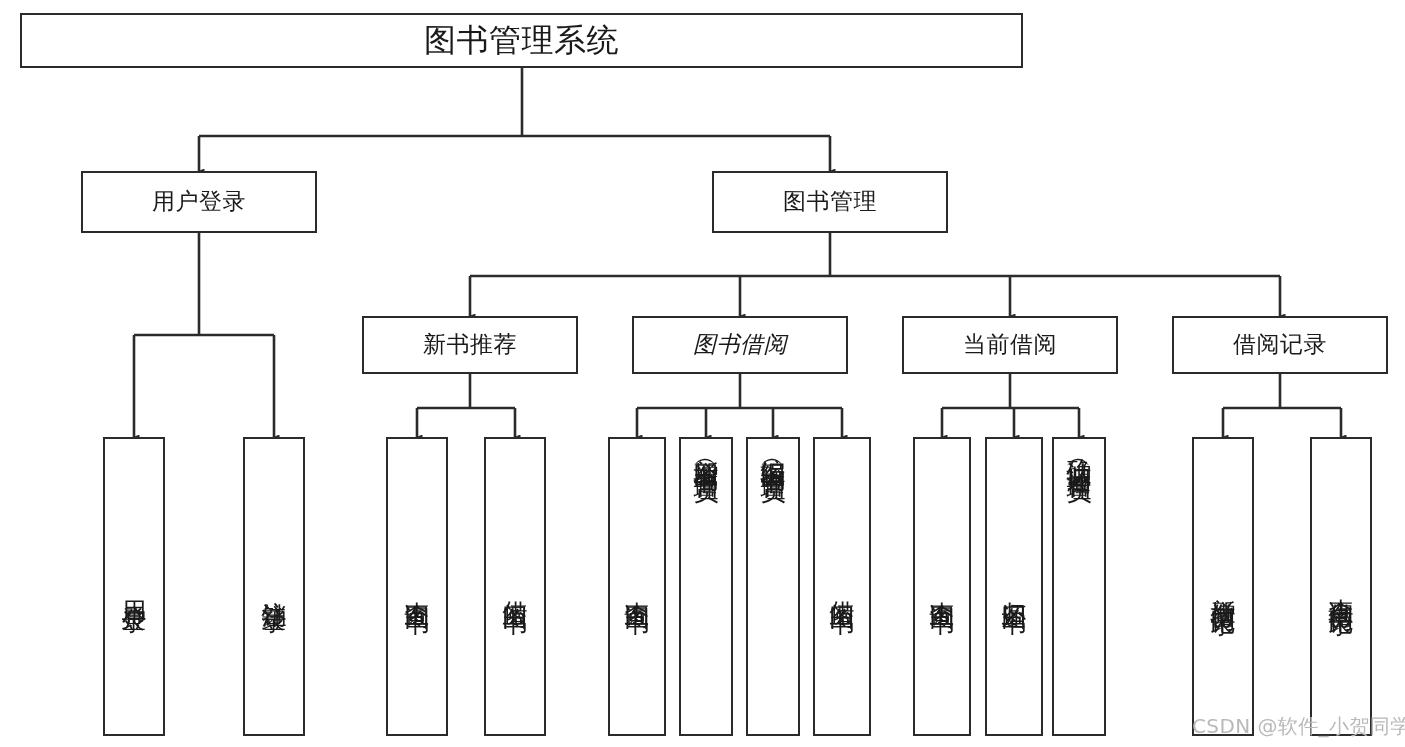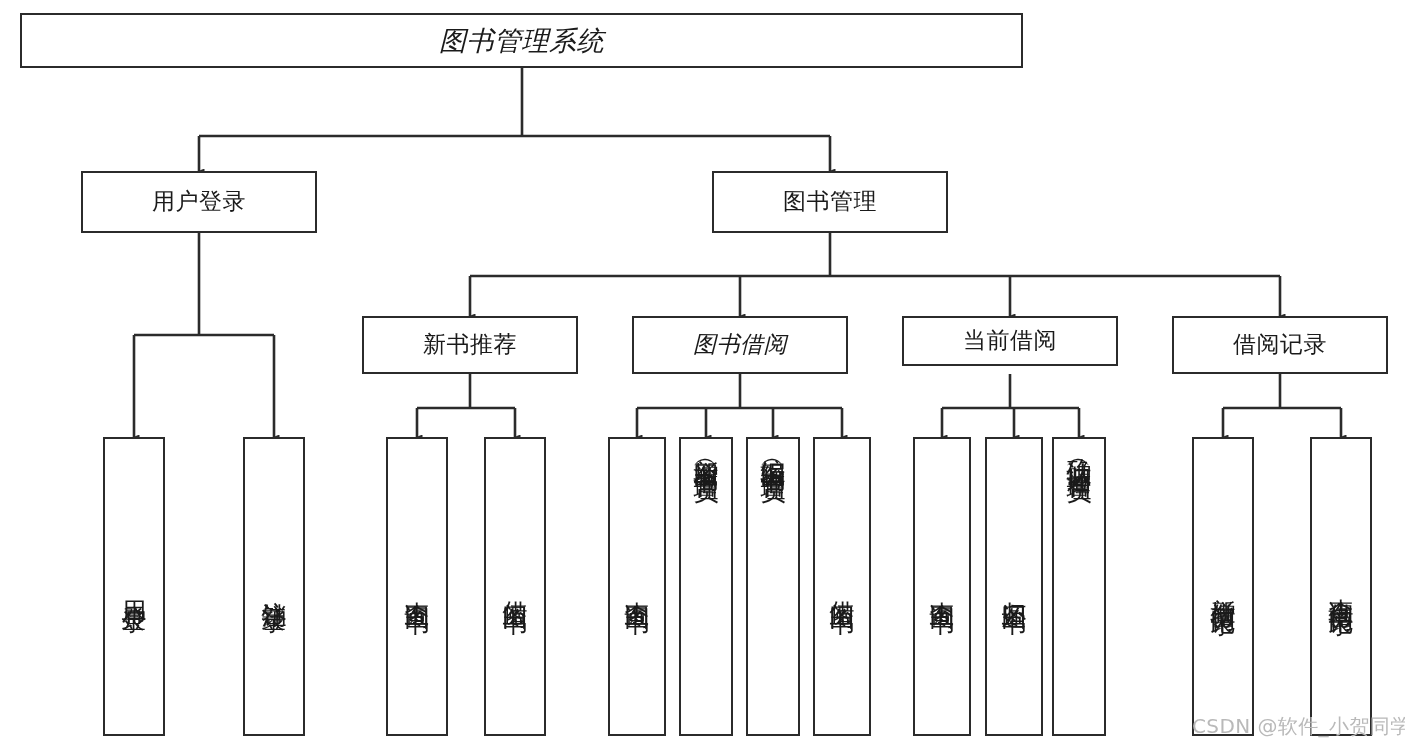--- a/index.html
+++ b/index.html
@@ -40,21 +40,21 @@
     display: block;
     line-height: 1.18;
     letter-spacing: 0.5px;
     white-space: nowrap;
   }
   
   .node-h .node-label {
     writing-mode: horizontal-tb;
     font-size: 23px;
   }
-  .node-root .node-label { font-size: 27px; font-style: italic; }
+  .node-root .node-label { font-size: 32px; }
   
   .node-v {
     align-items: flex-start;
     justify-content: center;
     padding-top: 0;
   }
   .node-v .node-label {
     writing-mode: vertical-rl;
     text-orientation: upright;
     font-size: 25px;
@@ -130,21 +130,21 @@
   <div class="node-box node-h align-center" style="left: 362px; top: 316px; width: 216px; height: 58px;">
     <span class="node-label">新书推荐</span>
   </div>
 
   <div class="node-box node-h align-center" style="left: 712px; top: 171px; width: 236px; height: 62px;">
     <span class="node-label">图书管理</span>
   </div>
   <div class="node-box node-h align-center" style="left: 632px; top: 316px; width: 216px; height: 58px; font-style: italic;">
     <span class="node-label">图书借阅</span>
   </div>
-  <div class="node-box node-h align-center" style="left: 902px; top: 316px; width: 216px; height: 50px;">
+  <div class="node-box node-h align-center" style="left: 902px; top: 316px; width: 216px; height: 58px;">
     <span class="node-label">当前借阅</span>
   </div>
   <div class="node-box node-h align-center" style="left: 1172px; top: 316px; width: 216px; height: 58px;">
     <span class="node-label">借阅记录</span>
   </div>
 
   <div class="node-box node-v align-center" style="left: 103px; top: 437px; width: 62px; height: 299px;">
     <span class="node-label">用户登录</span>
   </div>
   <div class="node-box node-v align-center" style="left: 243px; top: 437px; width: 62px; height: 299px;">

